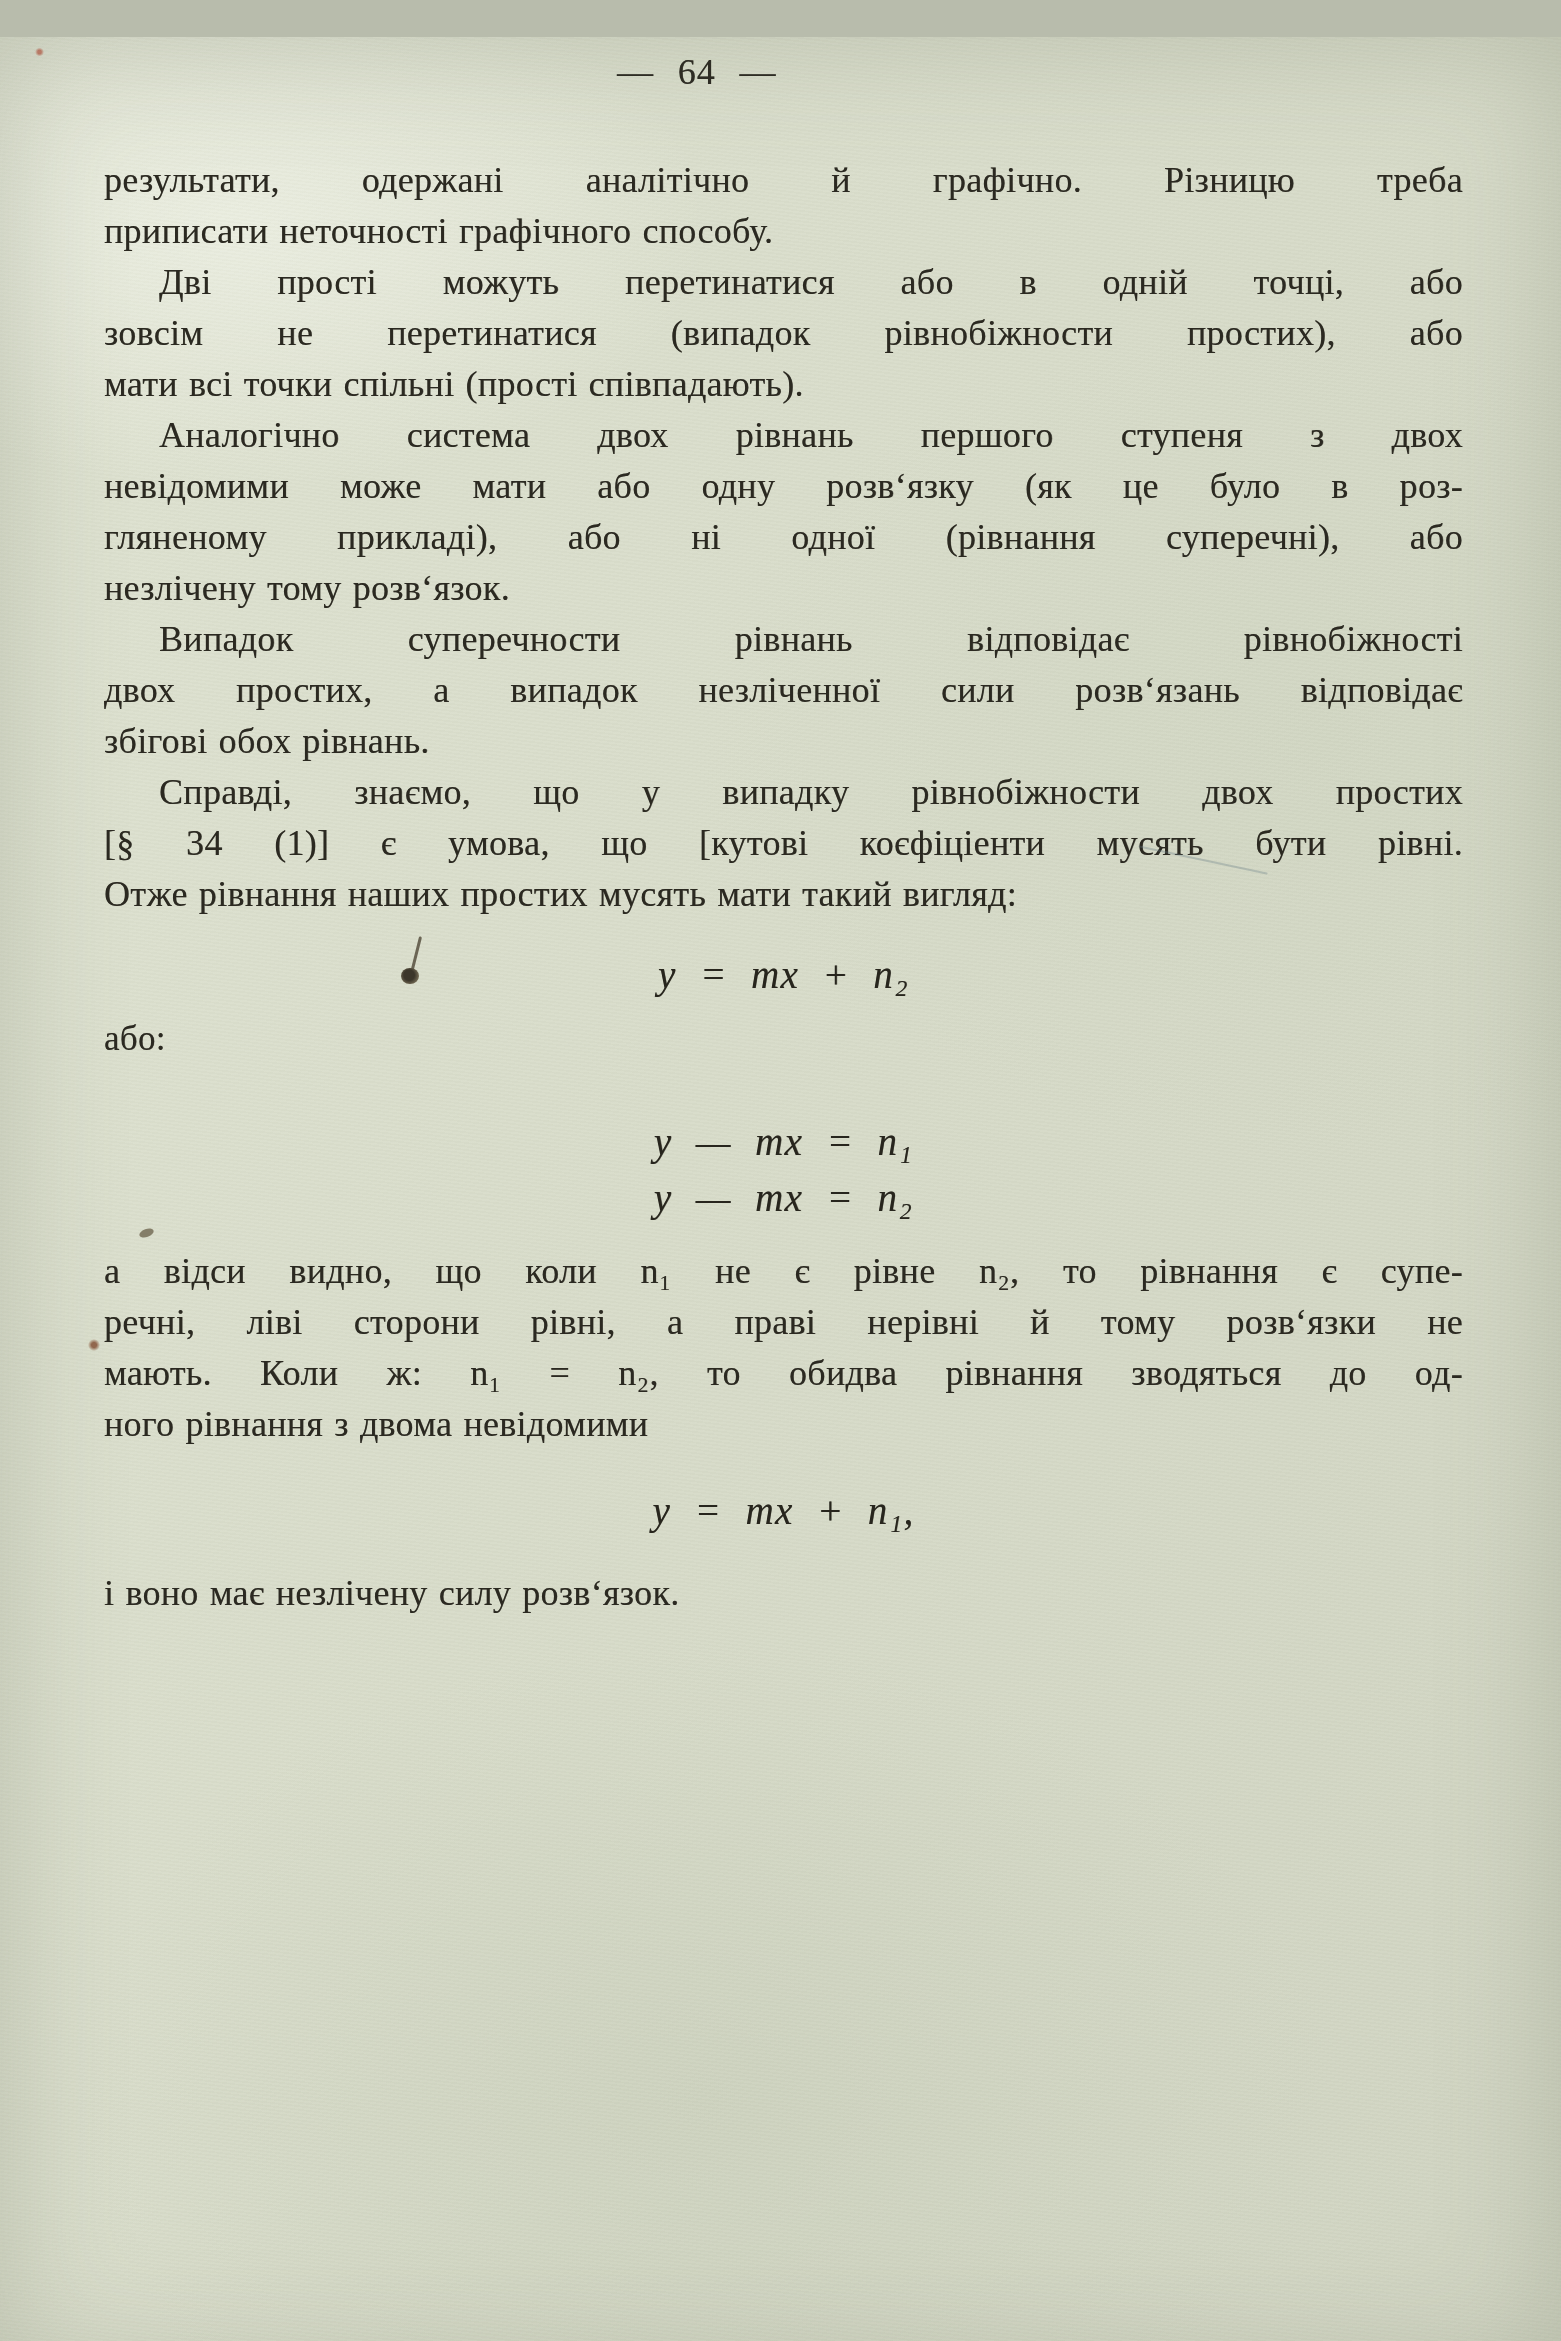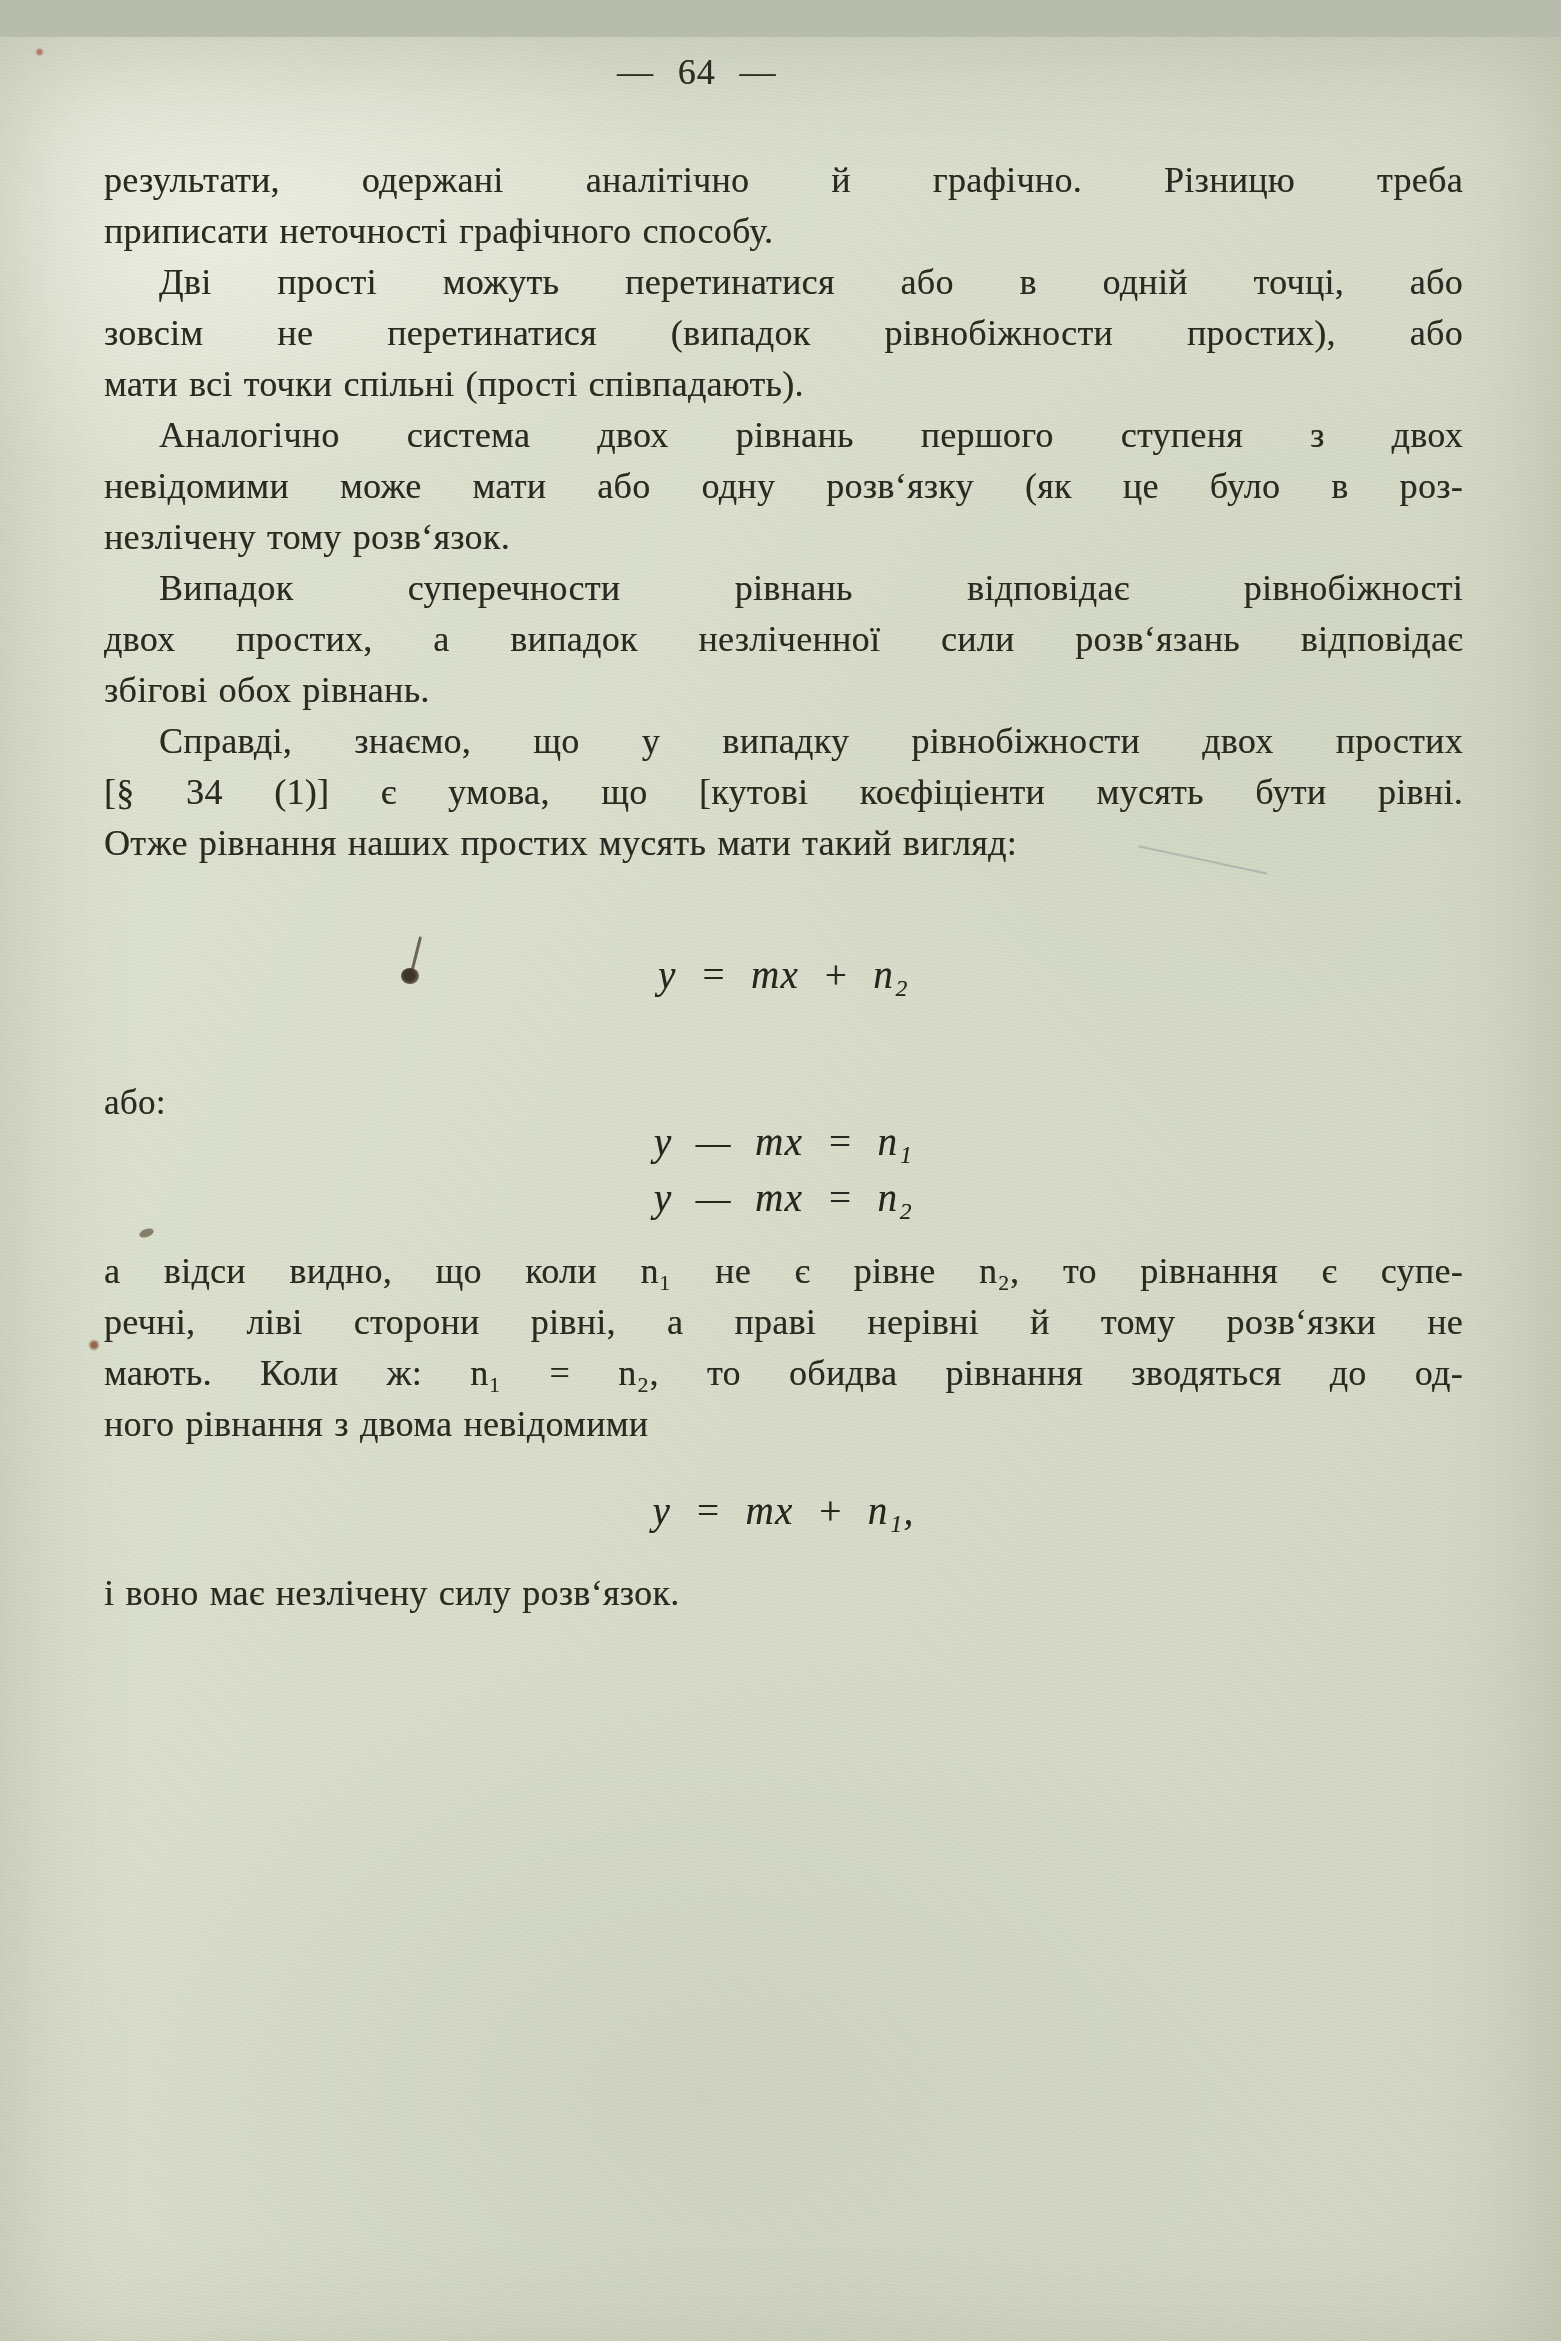--- a/index.html
+++ b/index.html
@@ -52,21 +52,21 @@
   }
   .line.j {
     white-space: normal;
     text-align: justify;
     text-align-last: justify;
   }
   .line.ind { text-indent: 55px; }
   .connector {
     position: absolute;
     left: 104px;
-    top: 1046px;
+    top: 982px;
     font-size: 35px;
     letter-spacing: 0.3px;
     text-shadow: 0.3px 0.3px 0.4px rgba(40,38,30,0.5);
   }
   .eqgroup {
     position: absolute;
     left: 104px;
     width: 1359px;
     text-align: center;
   }
@@ -148,20 +148,21 @@
 
     <div class="line j">результати, одержані аналітічно й графічно. Різницю треба</div>
     <div class="line">приписати неточності графічного способу.</div>
 
     <div class="line j ind">Дві прості можуть перетинатися або в одній точці, або</div>
     <div class="line j">зовсім не перетинатися (випадок рівнобіжности простих), або</div>
     <div class="line">мати всі точки спільні (прості співпадають).</div>
 
     <div class="line j ind">Аналогічно система двох рівнань першого ступеня з двох</div>
     <div class="line j">невідомими може мати або одну розв‘язку (як це було в роз-</div>
+    <div class="line j">гляненому прикладі), або ні одної (рівнання суперечні), або</div>
     <div class="line">незлічену тому розв‘язок.</div>
 
     <div class="line j ind">Випадок суперечности рівнань відповідає рівнобіжності</div>
     <div class="line j">двох простих, а випадок незліченної сили розв‘язань відповідає</div>
     <div class="line">збігові обох рівнань.</div>
 
     <div class="line j ind">Справді, знаємо, що у випадку рівнобіжности двох простих</div>
     <div class="line j">[§ 34 (1)] є умова, що [кутові коєфіціенти мусять бути рівні.</div>
     <div class="line">Отже рівнання наших простих мусять мати такий вигляд:</div>
   </div>

